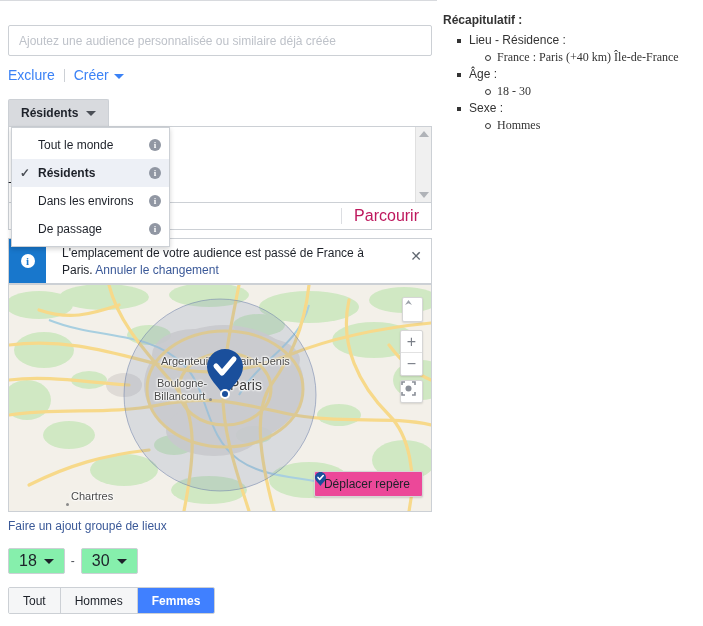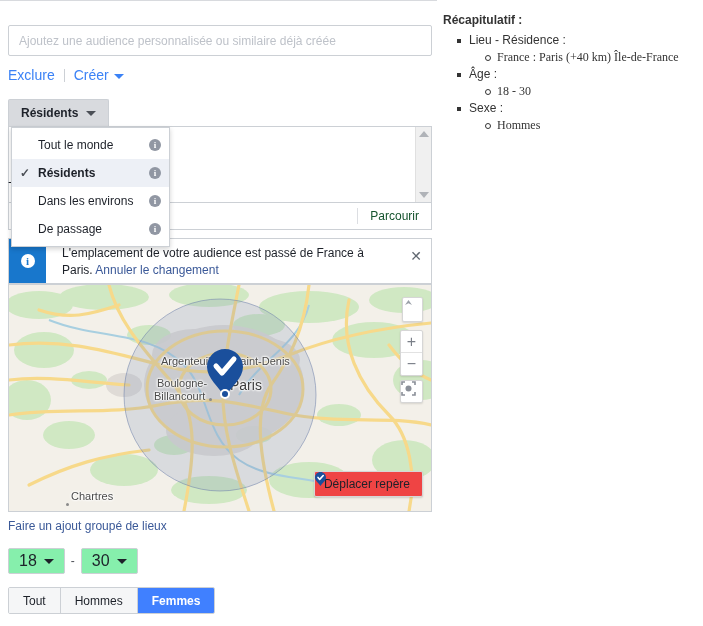--- a/index.html
+++ b/index.html
@@ -85,21 +85,21 @@
   }
   .radius-row .caret { border-top-color: #1d2129; margin-left: 7px; }
 
   .add-places-row {
     position: absolute; left: 8px; top: 202px; width: 424px; height: 28px;
     border: 1px solid #ccd0d5; background: #fff;
     display: flex; align-items: center; z-index: 10;
   }
   .add-places-input { flex: 1; padding-left: 10px; font-size: 12px; color: #bec2c9; }
   .browse-sep { width: 1px; height: 16px; background: #dcdee2; }
-  .browse-btn { padding: 0 12px; font-size: 12px; color: #14532d; cursor: pointer; }
+  .browse-btn { padding: 0 12px; font-size: 16px; color: #be185d; cursor: pointer; }
 
   
   .banner {
     position: absolute; left: 8px; top: 238px; width: 424px; height: 46px;
     border: 1px solid #ccd0d5; background: #fff; display: flex; z-index: 20;
   }
   .banner-icon-box { width: 37px; background: #1877cc; display: flex; align-items: center; justify-content: center; flex: none; }
   .banner-i {
     width: 14px; height: 14px; border-radius: 50%; background: #fff; color: #1877cc;
     font-size: 11px; font-weight: bold; font-family: "Liberation Serif", serif;
@@ -129,21 +129,21 @@
     box-shadow: 0 1px 2px rgba(0,0,0,.12); cursor: pointer; color: #8a8f98;
   }
   .ctrl-compass { right: 8px; top: 12px; width: 21px; height: 25px; }
   .ctrl-zoom { right: 8px; top: 45px; width: 23px; height: 46px; flex-direction: column; padding: 0; }
   .ctrl-zoom div { height: 23px; width: 100%; display: flex; align-items: center; justify-content: center; font-size: 16px; color: #7a7f88; }
   .ctrl-zoom div:first-child { border-bottom: 1px solid #e2e2e2; }
   .ctrl-locate { right: 8px; top: 95px; width: 23px; height: 23px; }
 
   .move-pin {
     position: absolute; right: 8px; bottom: 14px; height: 26px;
-    background: #ef4444; border: 1px solid #d6d6d6; border-radius: 2px;
+    background: #ec4899; border: 1px solid #d6d6d6; border-radius: 2px;
     display: flex; align-items: center; padding: 0 12px 0 9px;
     font-size: 12px; color: #1d2129; box-shadow: 0 1px 2px rgba(0,0,0,.15); cursor: pointer;
   }
   .move-pin .mini-pin { margin-right: 8px; }
 
   .bulk-link { position: absolute; left: 8px; top: 519px; font-size: 12px; color: #3b5998; cursor: pointer; }
 
   .age-row { position: absolute; left: 8px; top: 548px; display: flex; align-items: center; }
   .age-sel {
     height: 26px; min-width: 52px; border: 1px solid #ccd0d5; border-radius: 2px;

